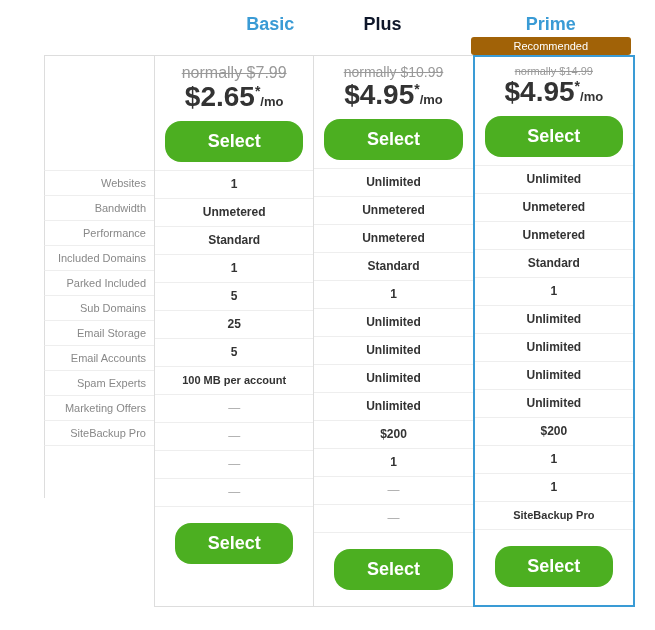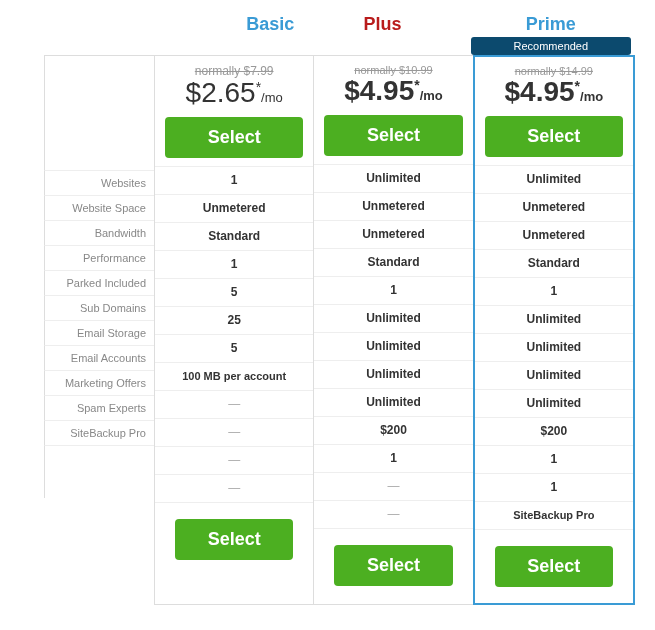--- a/index.html
+++ b/index.html
@@ -16,37 +16,37 @@
     .pricing-table {
       width: 100%;
       display: flex;
       flex-direction: column;
     }
     .plan-name {
       font-size: 18px;
       font-weight: bold;
     }
     .plan-name.basic { color: #3a9bd5; }
-    .plan-name.plus { color: #b91c1c; text-align: center; }
+    .plan-name.plus { color: #0f172a; text-align: center; }
     .plan-name.prime { color: #3a9bd5; }
     .recommended-badge {
-      background: #0c4a6e;
+      background: #a16207;
       color: white;
       font-size: 11px;
       padding: 3px 12px;
       border-radius: 3px;
       margin-top: 2px;
       width: 100%;
       text-align: center;
     }
     .select-btn {
       background: #4caf21;
       color: white;
       border: none;
-      border-radius: 4px;
+      border-radius: 16px;
       font-size: 18px;
       font-weight: bold;
       cursor: pointer;
       margin: 8px 10px;
       padding: 10px 0;
       width: calc(100% - 20px);
       display: block;
     }
     .label-feature {
       font-size: 11px;
@@ -97,38 +97,38 @@
     </div>
   </div>
 
   <div style="display:flex;">
 
     <div style="width:110px; flex-shrink:0; display:flex; flex-direction:column;margin-left:24px;">
 
       <div style="border-top:1px solid #ddd; border-left:1px solid #ddd; height:115px;"></div>
 
       <div class="label-feature">Websites</div>
-      <div class="label-feature">Website Space</div>
       <div class="label-feature">Bandwidth</div>
       <div class="label-feature">Performance</div>
+      <div class="label-feature">Included Domains</div>
       <div class="label-feature">Parked Included</div>
       <div class="label-feature">Sub Domains</div>
       <div class="label-feature">Email Storage</div>
       <div class="label-feature">Email Accounts</div>
+      <div class="label-feature">Spam Experts</div>
       <div class="label-feature">Marketing Offers</div>
-      <div class="label-feature">Spam Experts</div>
       <div class="label-feature">SiteBackup Pro</div>
 
       <div style="border-left:1px solid #ddd; border-top:1px solid #eee; height:53px;"></div>
     </div>
 
     <div style="flex:1; border-left:1px solid #ddd; border-top:1px solid #ddd; border-bottom:1px solid #ddd; border-right:1px solid #ddd; margin-right:-1px; display:flex; flex-direction:column;">
       <div style="text-align:center; padding:8px 6px 0;">
-        <div style="text-decoration:line-through; color:#999; font-size:12px;">normally $7.99</div>
-        <div style="font-size:28px; font-weight:normal; color:#333; line-height:1.1;">
+        <div style="text-decoration:line-through; color:#999; font-size:16px;">normally $7.99</div>
+        <div style="font-size:28px; font-weight:bold; color:#333; line-height:1.1;">
           <span>$2.65</span><sup style="font-size:14px;">*</sup><span style="font-size:13px;">/mo</span>
         </div>
       </div>
       <button class="select-btn">Select</button>
       <div class="col-feature-val">1</div>
       <div class="col-feature-val">Unmetered</div>
       <div class="col-feature-val">Standard</div>
       <div class="col-feature-val">1</div>
       <div class="col-feature-val">5</div>
       <div class="col-feature-val">25</div>
@@ -138,21 +138,21 @@
       <div class="col-feature-val light">—</div>
       <div class="col-feature-val light">—</div>
       <div class="col-feature-val light">—</div>
       <div style="border-top:1px solid #eee; padding:8px 10px;">
         <button class="select-btn">Select</button>
       </div>
     </div>
 
     <div style="flex:1; border-left:1px solid #ddd; border-top:1px solid #ddd; border-bottom:1px solid #ddd; border-right:1px solid #ddd; margin-right:-1px; display:flex; flex-direction:column;">
       <div style="text-align:center; padding:8px 6px 0;">
-        <div style="text-decoration:line-through; color:#999; font-size:11px;">normally $10.99</div>
+        <div style="text-decoration:line-through; color:#999; font-size:14px;">normally $10.99</div>
         <div style="font-size:28px; font-weight:bold; color:#333; line-height:1.1;">
           <span>$4.95</span><sup style="font-size:14px;">*</sup><span style="font-size:13px;">/mo</span>
         </div>
       </div>
       <button class="select-btn">Select</button>
       <div class="col-feature-val">Unlimited</div>
       <div class="col-feature-val">Unmetered</div>
       <div class="col-feature-val">Unmetered</div>
       <div class="col-feature-val">Standard</div>
       <div class="col-feature-val">1</div>

